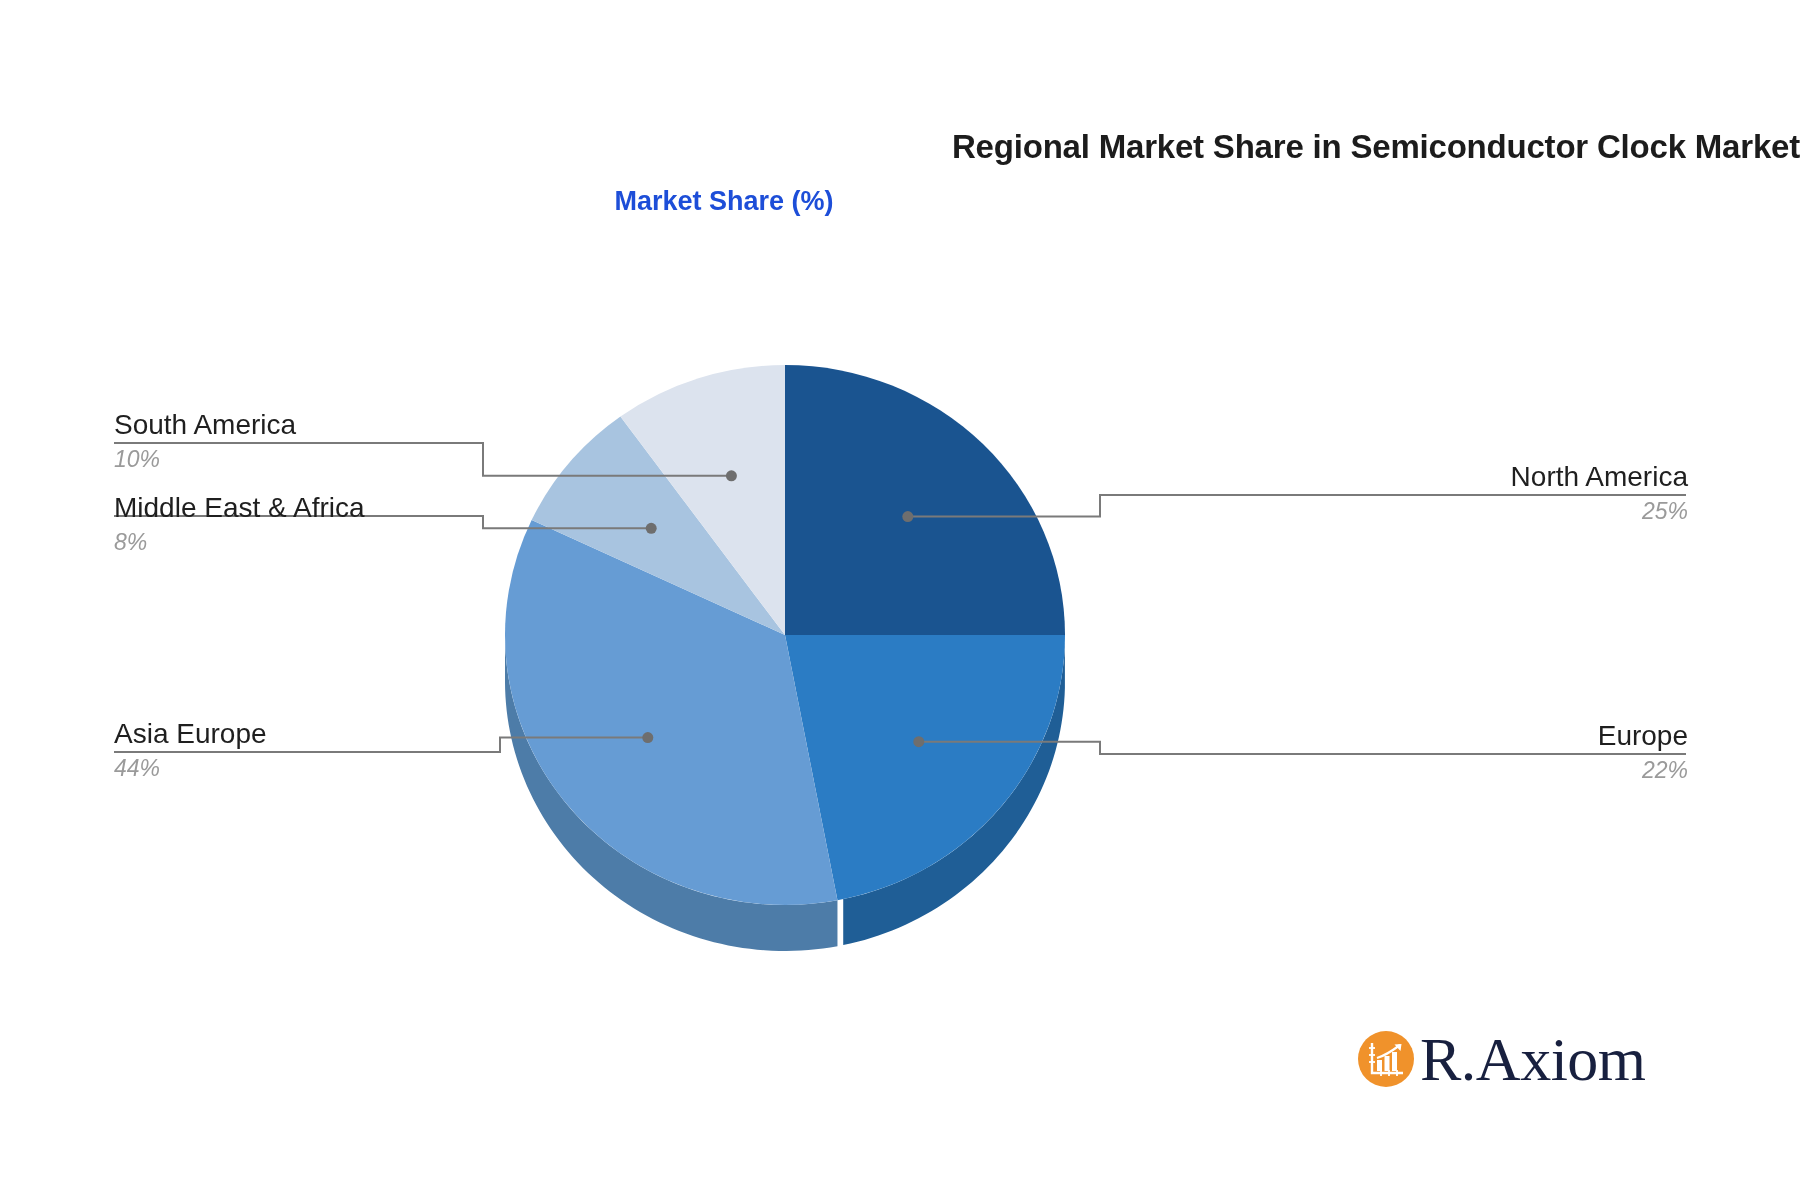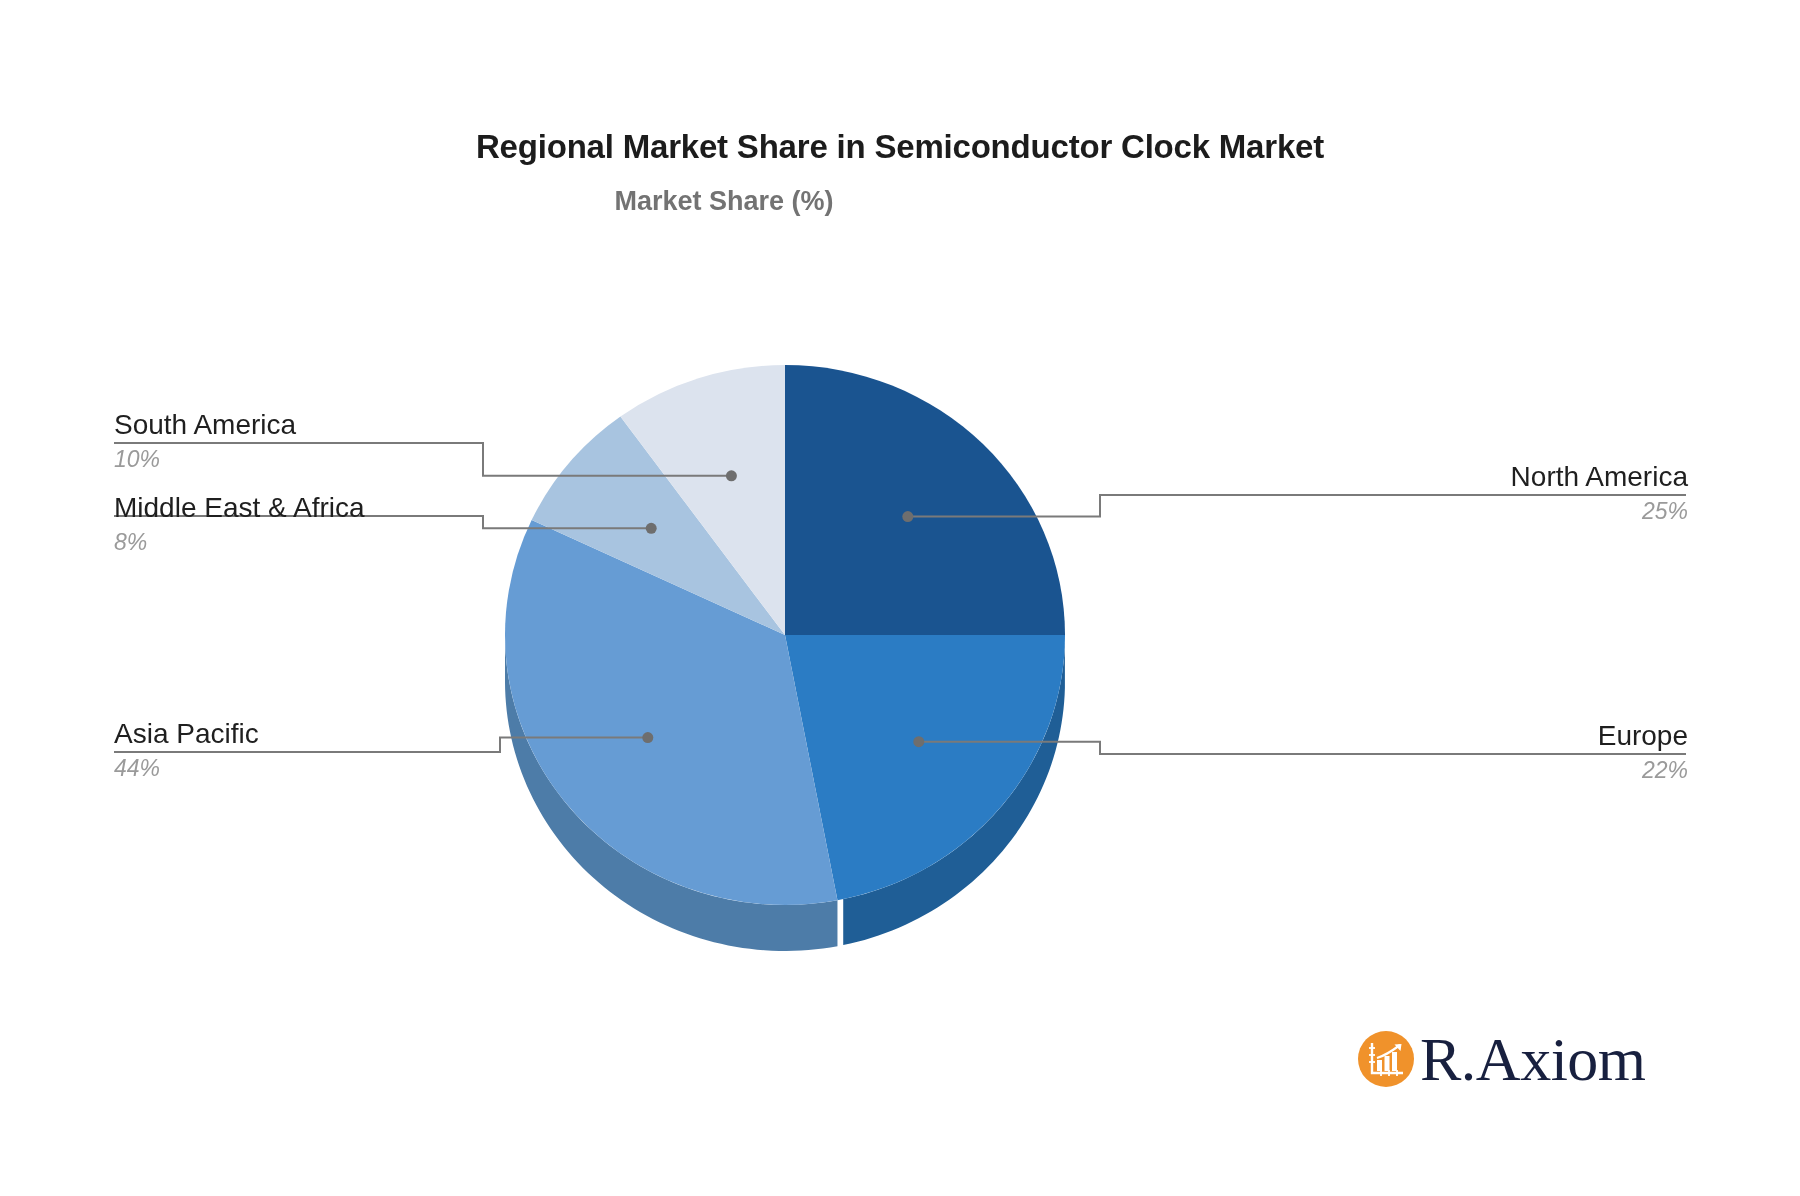--- a/index.html
+++ b/index.html
@@ -21,36 +21,36 @@
     width: 1800px;
     height: 1196px;
   }
 
   
   .title {
     position: absolute;
     top: 128px;
     left: 0;
     width: 1800px;
-    text-align: center;
+    text-align: right;
     font-size: 33px;
     font-weight: bold;
     color: #1c1c1c;
     letter-spacing: -0.2px;
     white-space: nowrap;
   }
   .subtitle {
     position: absolute;
     top: 186px;
     left: 0;
     width: 1448px;
     text-align: center;
     font-size: 27px;
     font-weight: bold;
-    color: #737373;
+    color: #1d4ed8;
     white-space: nowrap;
   }
 
   
   #pie-svg {
     position: absolute;
     left: 0;
     top: 0;
     width: 1800px;
     height: 1196px;
@@ -147,21 +147,21 @@
     <span class="cl-name">South America</span>
     <span class="cl-value">10%</span>
   </div>
 
   <div class="callout left" style="left:114px; top:493px;">
     <span class="cl-name">Middle East &amp; Africa</span>
     <span class="cl-value">8%</span>
   </div>
 
   <div class="callout left" style="left:114px; top:719px;">
-    <span class="cl-name">Asia Pacific</span>
+    <span class="cl-name">Asia Europe</span>
     <span class="cl-value">44%</span>
   </div>
 
   <div class="callout right" style="right:112px; top:462px;">
     <span class="cl-name">North America</span>
     <span class="cl-value">25%</span>
   </div>
 
   <div class="callout right" style="right:112px; top:721px;">
     <span class="cl-name">Europe</span>

